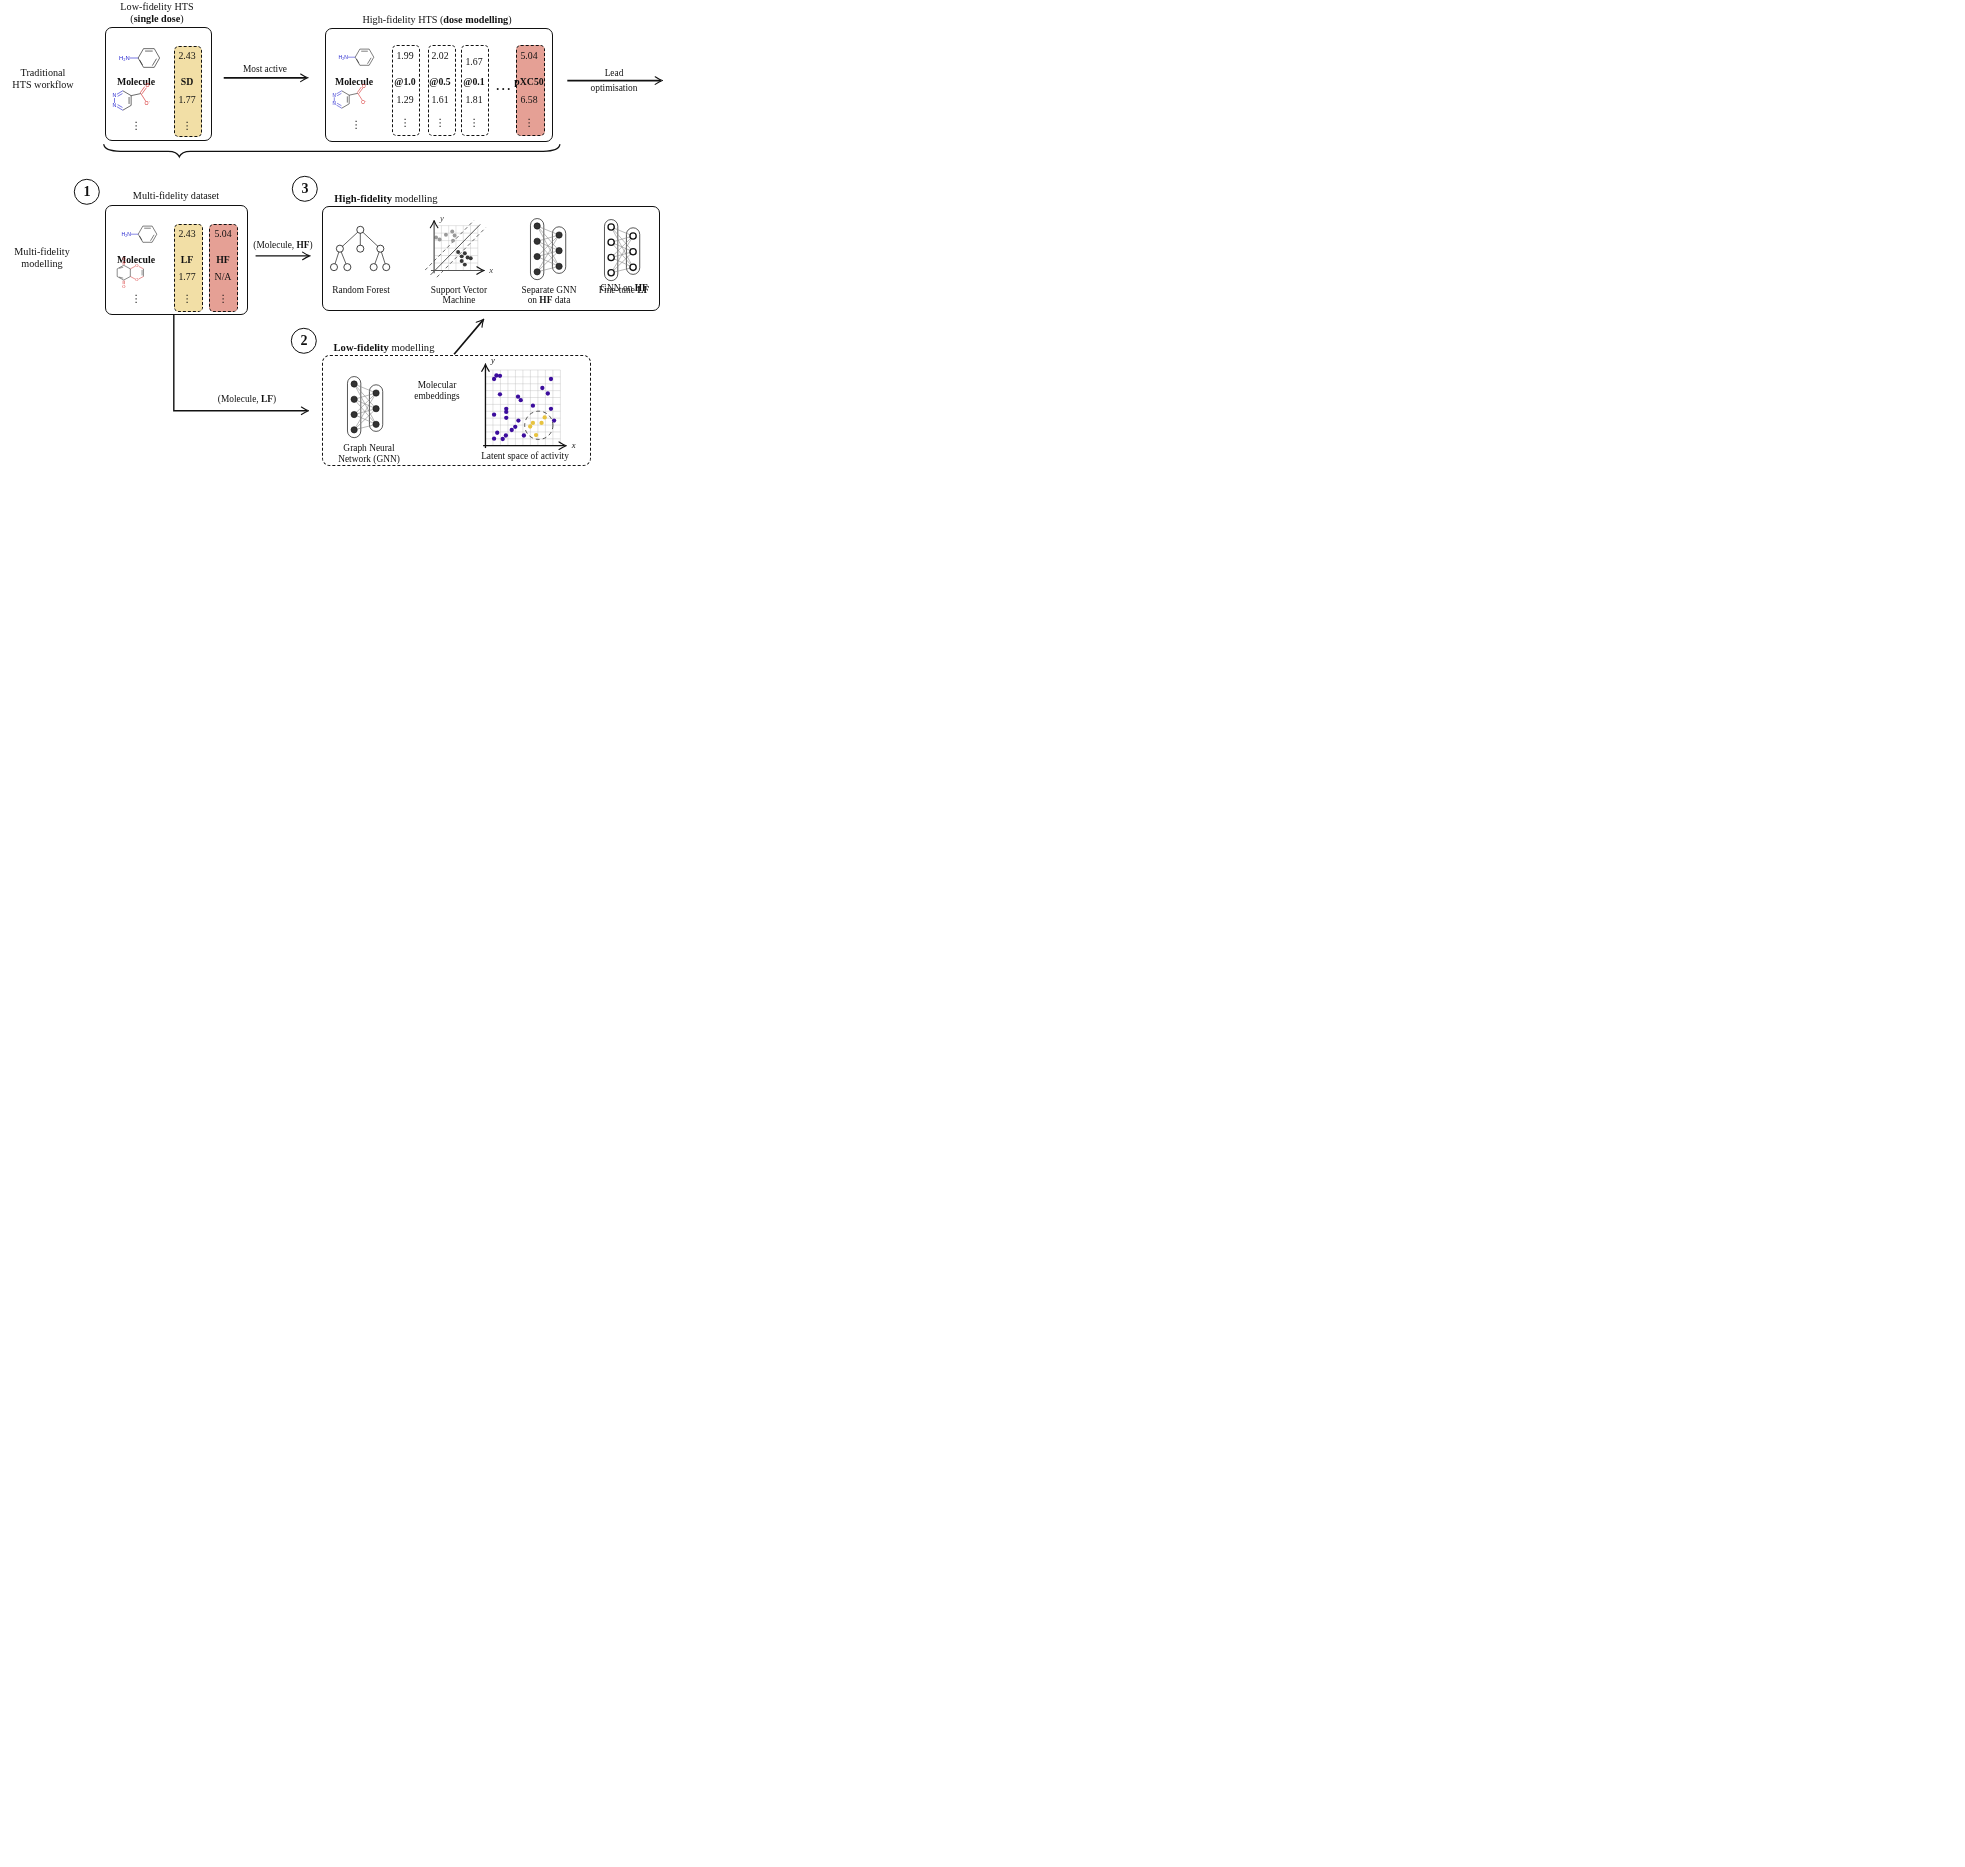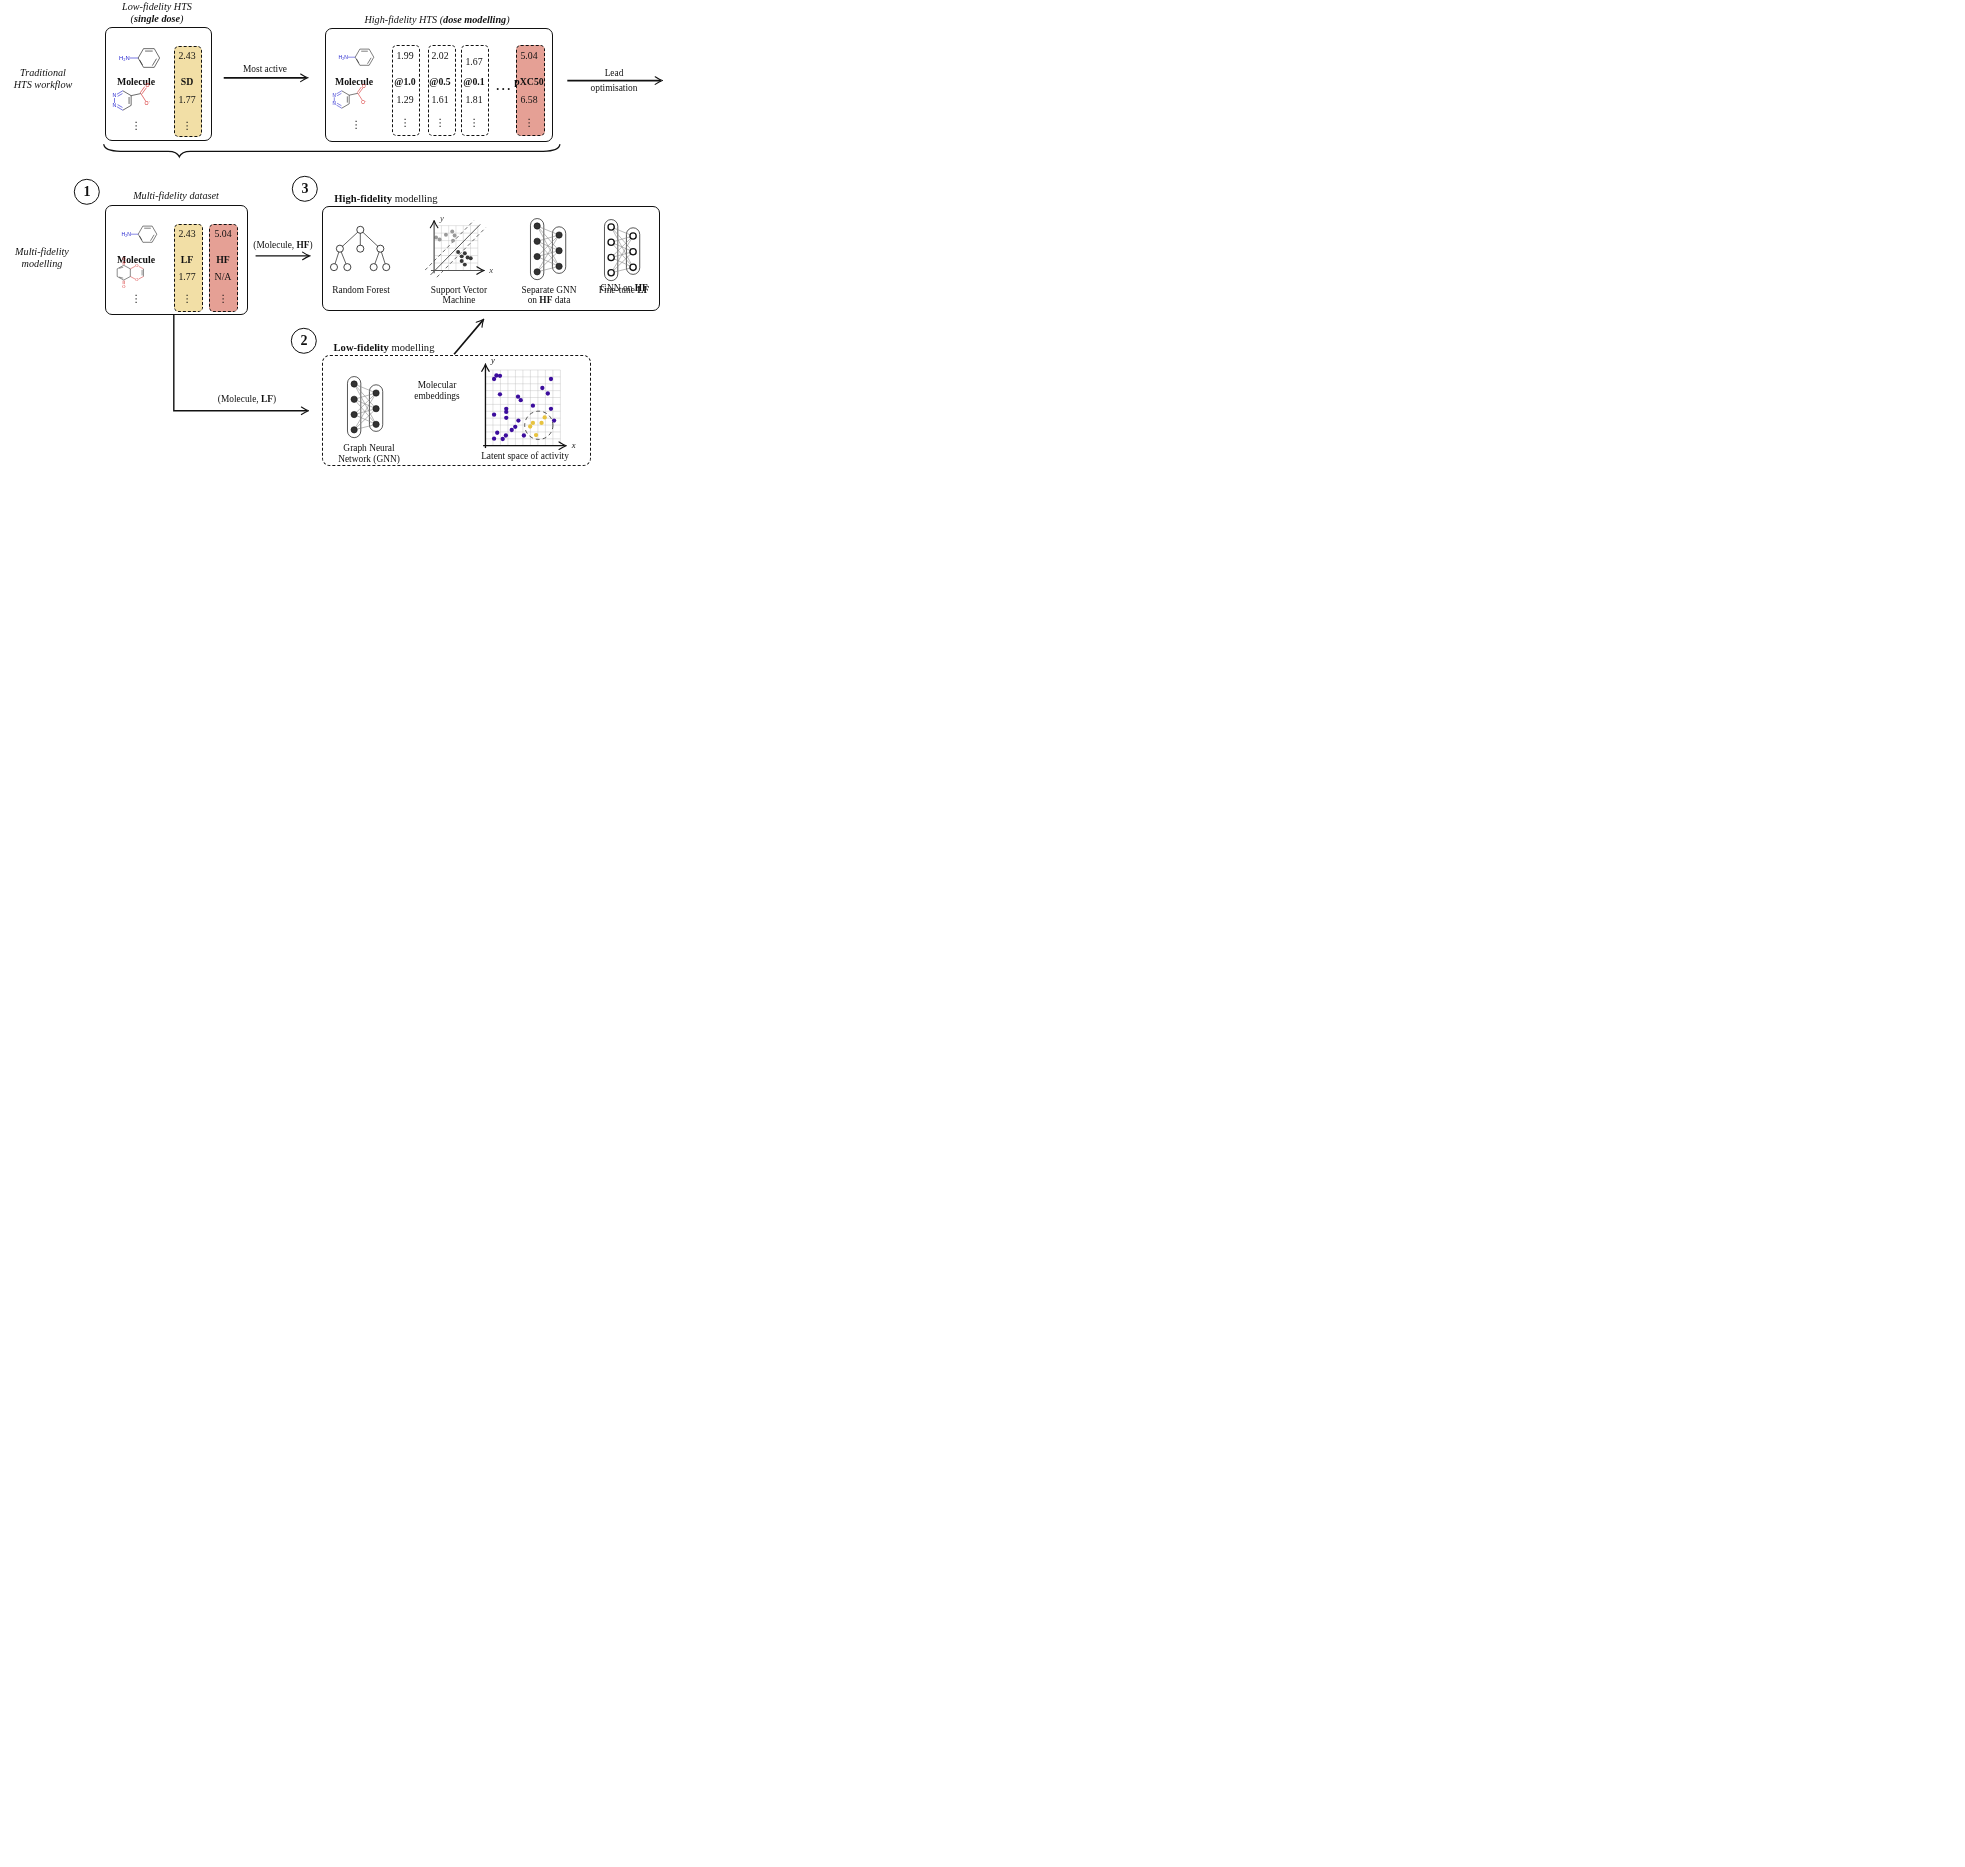--- a/index.html
+++ b/index.html
@@ -1,20 +1,20 @@
 <!DOCTYPE html>
 <html style="font-size:6.3px"><head>
 <meta charset="utf-8">
 <style>
   html,body{margin:0;padding:0;background:#fff;}
   #fig{position:relative;width:668px;height:467px;background:#fff;overflow:hidden;
        font-family:"Liberation Serif","DejaVu Serif",serif;color:#111;}
   .abs{position:absolute;}
   .ctr{transform:translate(-50%,-50%);text-align:center;white-space:nowrap;}
-  .lbl{font-size:10.2px;line-height:11.8px;font-style:italic;}
+  .lbl{font-size:10.2px;line-height:11.8px;}
   .sm{font-size:9.4px;line-height:10.6px;}
   .hdr{font-size:9.8px;font-weight:bold;margin-top:44px;}
   .val{font-size:9.8px;}
   .ptitle{font-size:10.6px;text-align:right;}
   .box{position:absolute;border:1px solid #111;border-radius:7px;background:#fff;}
   .col{position:absolute;border:1px dashed #111;border-radius:4.7px;}
   .stepcircle{position:absolute;border:1px solid #111;border-radius:50%;width:24.4px;height:24.4px;
        display:flex;align-items:center;justify-content:center;font-weight:bold;font-size:14px;
        transform:translate(-50%,-50%);background:#fff;}
   .vdots{font-size:10.2px;line-height:1;}

